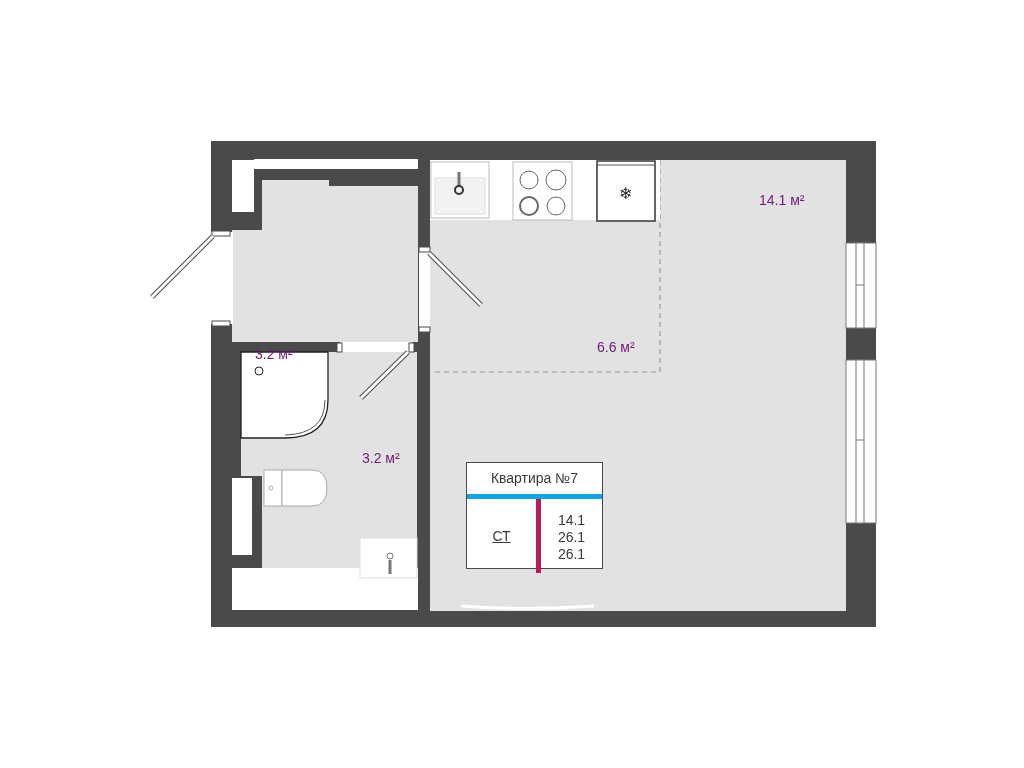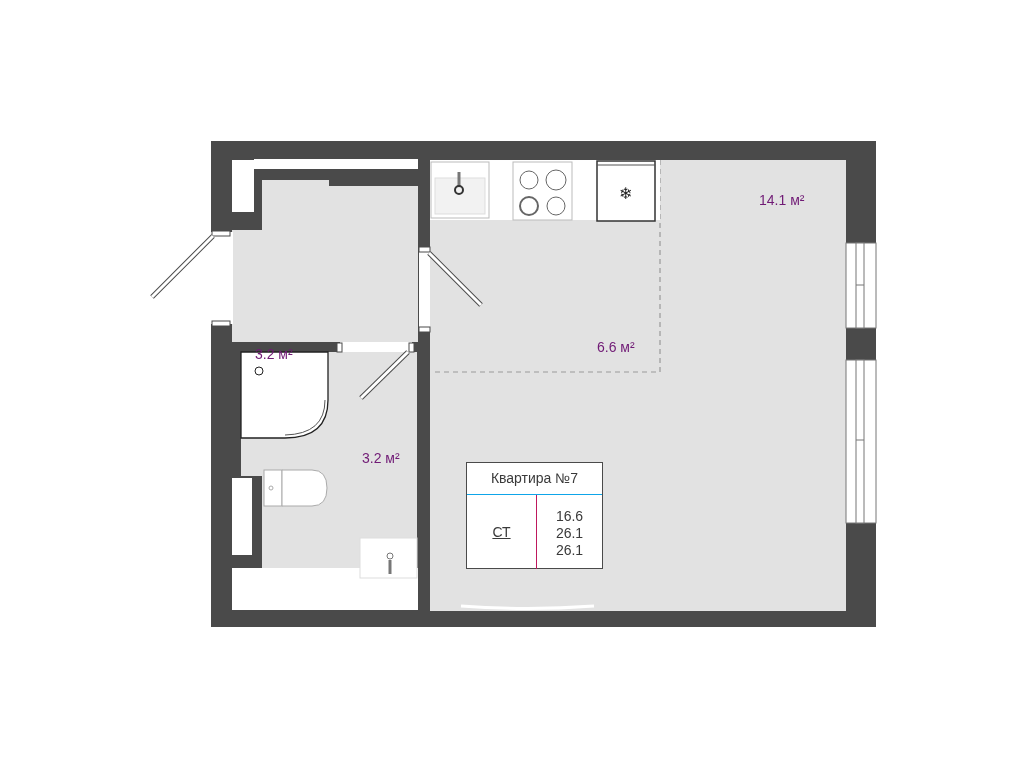--- a/index.html
+++ b/index.html
@@ -3,23 +3,23 @@
 <meta charset="utf-8">
 <style>
   html, body { margin:0; padding:0; background:#ffffff; }
   body { width:1024px; height:768px; position:relative; overflow:hidden;
          font-family:"Liberation Sans", sans-serif; }
   #plan { position:absolute; left:0; top:0; width:1024px; height:768px; }
   .label { position:absolute; font-size:14px; color:#701a75; white-space:nowrap; }
   .info-table { position:absolute; left:466px; top:462px; width:137px; height:107px;
                 border:1px solid #4a4a4a; background:#ffffff; box-sizing:border-box;
                 font-size:14px; color:#3a3a3a; }
-  .info-title { height:31px; line-height:31px; text-align:center; border-bottom:1px solid #0ea5e9; }
+  .info-title { height:31px; line-height:31px; text-align:center; border-bottom:5px solid #0ea5e9; }
   .info-body { display:flex; height:74px; }
-  .info-type { width:69px; border-right:1px solid #be185d; display:flex; align-items:center; justify-content:center;text-decoration:underline; }
+  .info-type { width:69px; border-right:5px solid #be185d; display:flex; align-items:center; justify-content:center;text-decoration:underline; }
   .info-areas { flex:1; display:flex; flex-direction:column; justify-content:center; align-items:center; line-height:17px; padding-top:2px; }
 </style>
 </head>
 <body>
 
 <svg id="plan" viewBox="0 0 1024 768" xmlns="http://www.w3.org/2000/svg">
 
   <g fill="#4a4a4a">
     <rect x="211" y="141" width="665" height="486"></rect>
   </g>
@@ -125,18 +125,18 @@
 <div class="label" style="left:255px;top:306px;margin-top:40px;">3.2 м²</div>
 <div class="label" style="left:362px;top:450px;">3.2 м²</div>
 <div class="label" style="left:597px;top:339px;">6.6 м²</div>
 <div class="label" style="left:759px;top:192px;">14.1 м²</div>
 
 <div class="info-table">
   <div class="info-title">Квартира №7</div>
   <div class="info-body">
     <div class="info-type">СТ</div>
     <div class="info-areas">
-      <span>16.6</span>
+      <span>14.1</span>
       <span>26.1</span>
       <span>26.1</span>
     </div>
   </div>
 </div>
 
 </body></html>

